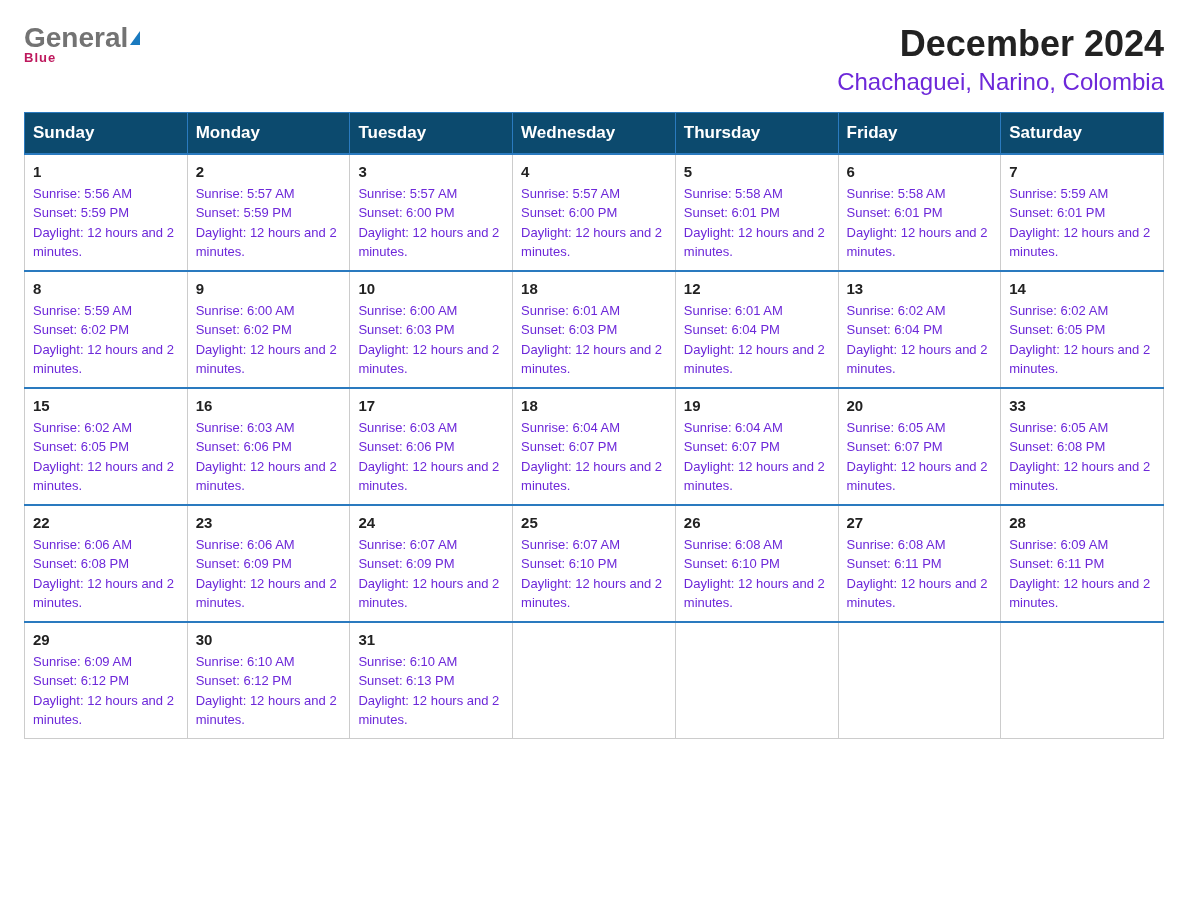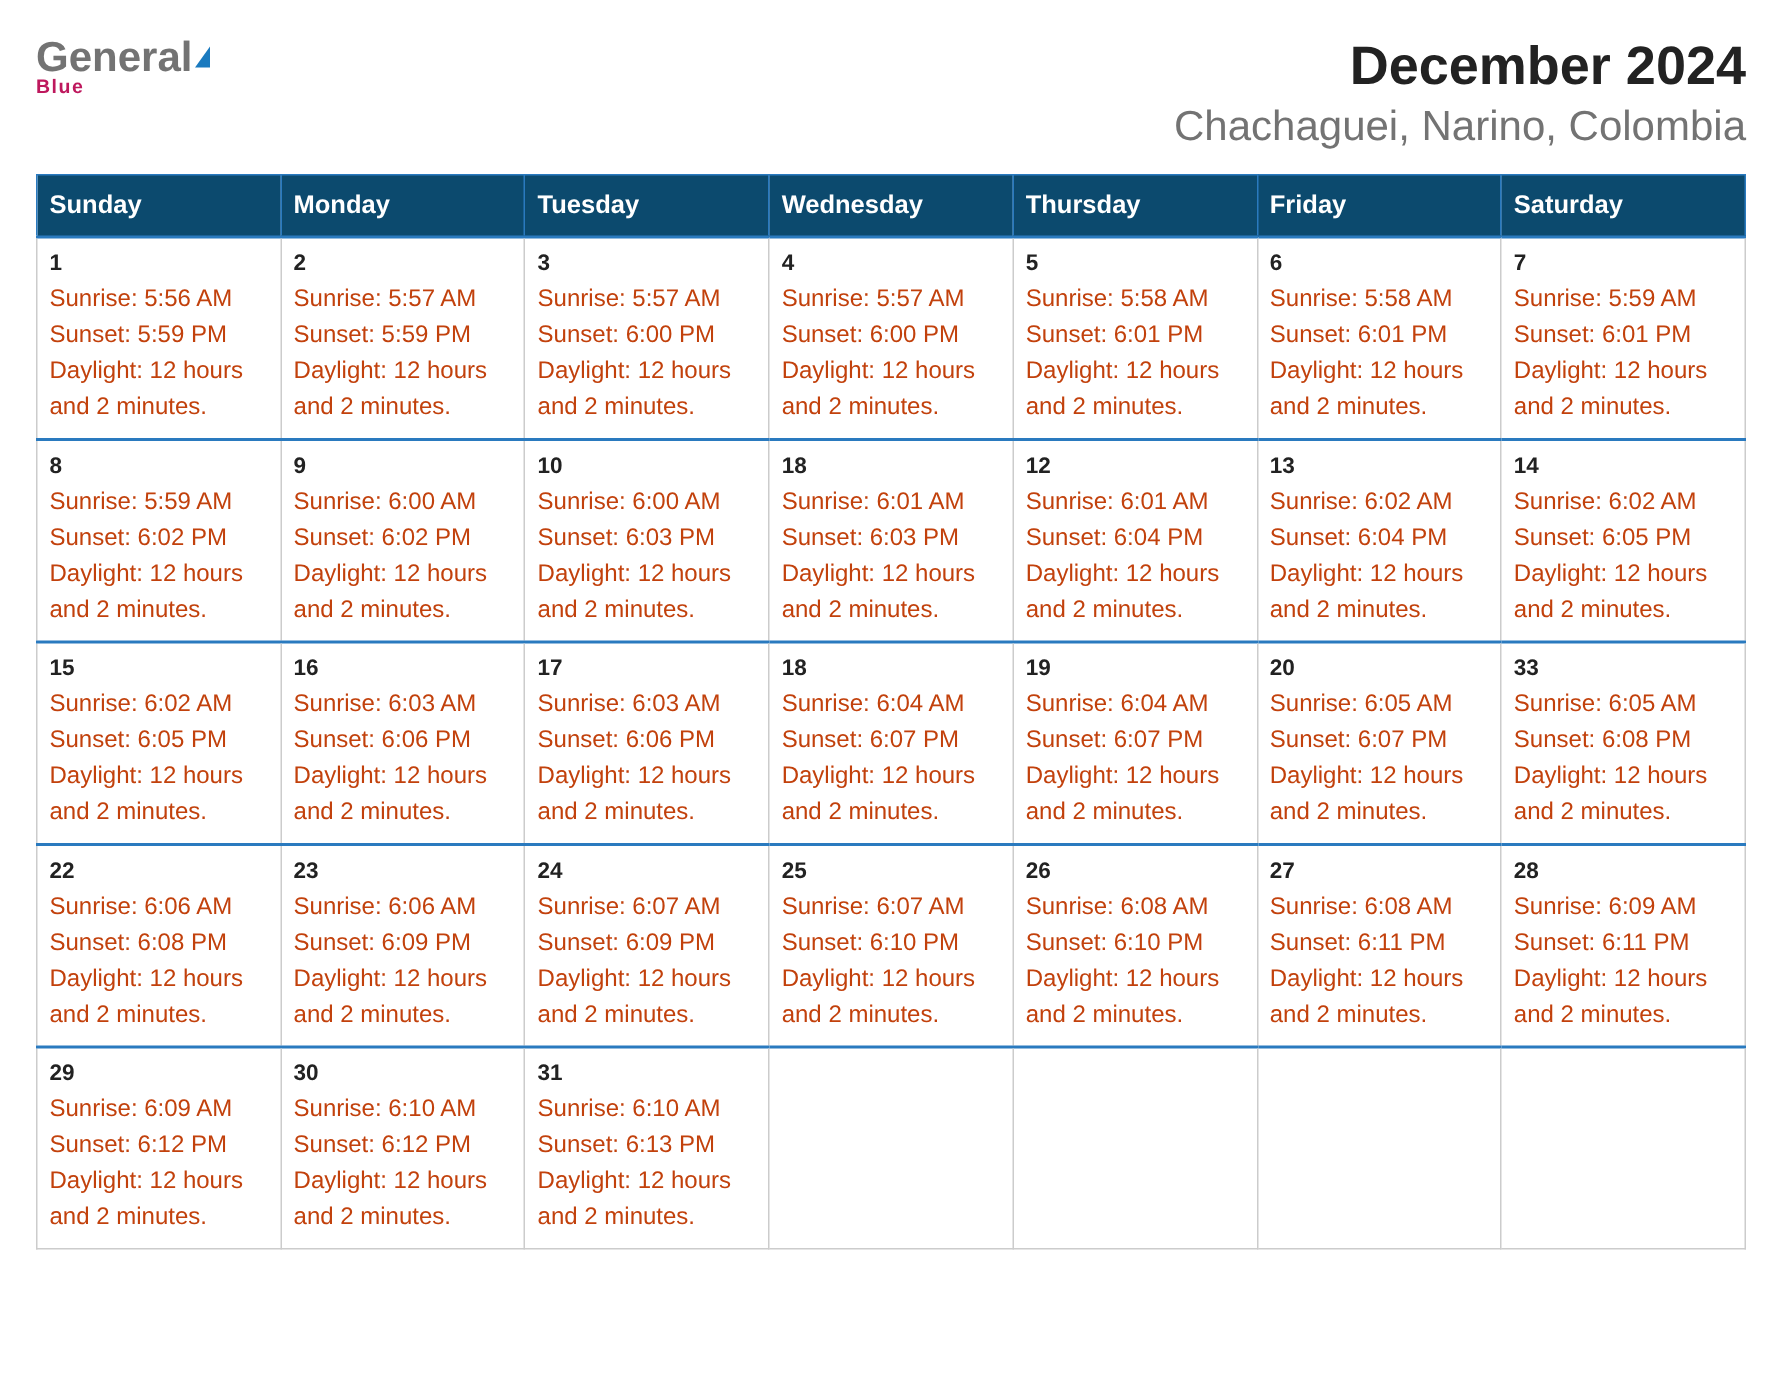--- a/index.html
+++ b/index.html
@@ -46,22 +46,22 @@
     .title-section {
       text-align: right;
     }
     .month-title {
       font-size: 36px;
       font-weight: bold;
       color: #222;
       line-height: 1.1;
     }
     .subtitle {
-      font-size: 28px;
-      color: #737373;
+      font-size: 24px;
+      color: #6d28d9;
       margin-top: 4px;
     }
     .calendar {
       width: 100%;
       border-collapse: collapse;
       border: 1px solid #aaa;
     }
     .calendar th {
       background-color: #0c4a6e;
       color: #fff;
@@ -81,23 +81,23 @@
       color: #333;
     }
     .day-num {
       font-size: 15px;
       font-weight: bold;
       color: #222;
       display: block;
       margin-bottom: 4px;
     }
     .day-info {
-      font-size: 16px;
+      font-size: 13px;
       line-height: 1.5;
-      color: #c2410c;
+      color: #6d28d9;
       text-align: center;
     }
     .calendar tr td {
       border-top: 2px solid #2a7abf;
     }
     .calendar tr td + td {
       border-top: 2px solid #2a7abf;
     }
     .calendar tbody tr:not(:first-child) td {
       border-top: 2px solid #2a7abf;

